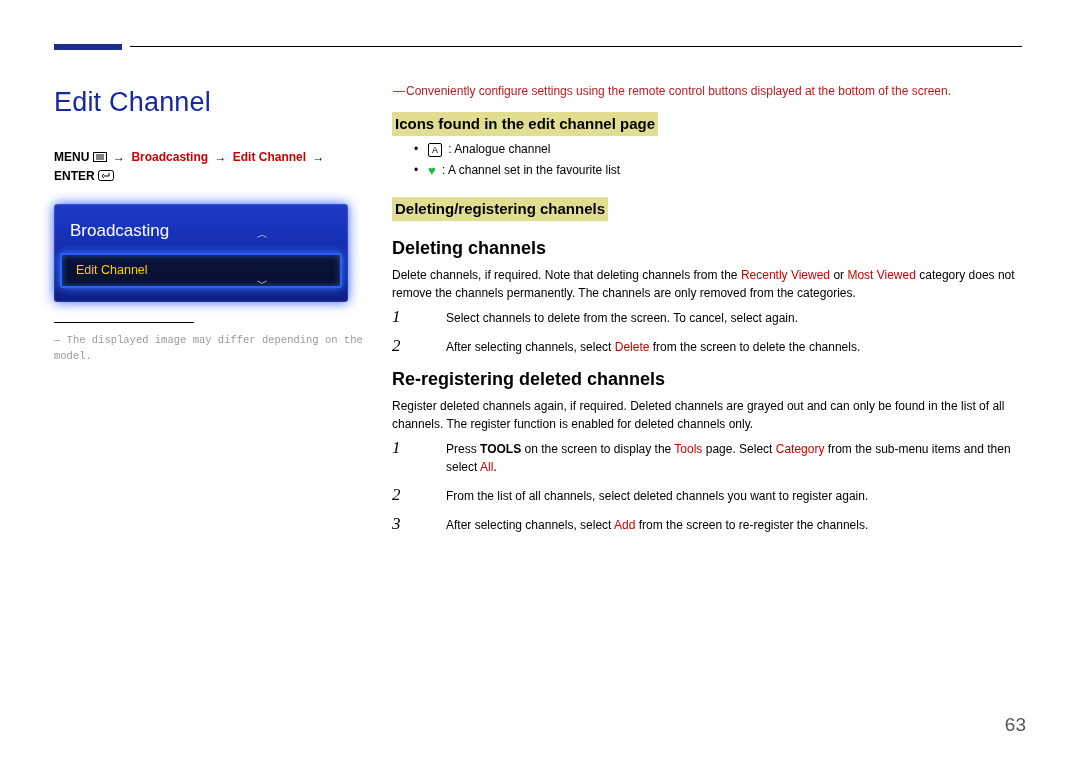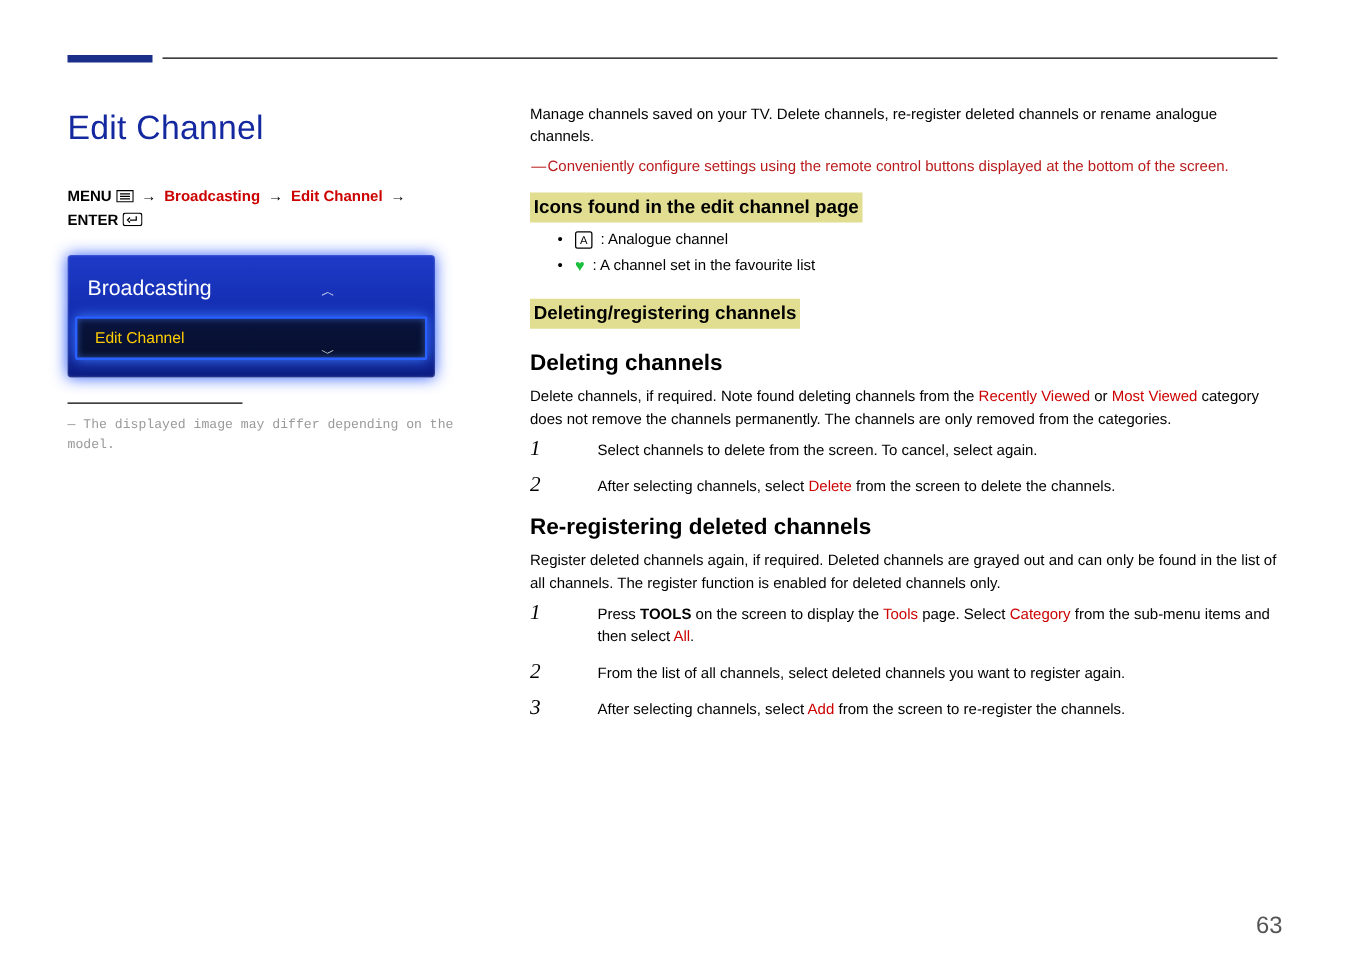--- a/index.html
+++ b/index.html
@@ -29,21 +29,21 @@
   .thin-rule {
     display: inline-block;
     width: 892px;
     height: 1px;
     background: #000;
     vertical-align: middle;
     margin-left: 8px;
   }
   .content {
     display: flex;
-    gap: 60px;
+    gap: 28px;
   }
   .leftcol {
     width: 310px;
     flex: 0 0 310px;
   }
   .rightcol {
     flex: 1;
   }
   h1.page-title {
     color: #1428A0;
@@ -191,21 +191,21 @@
     font-style: italic;
     font-size: 17px;
     width: 26px;
     flex: 0 0 26px;
     line-height: 1.1;
   }
   .step-text { flex: 1; padding-top: 1px; margin-left: 28px;}
   .page-num {
     position: absolute;
     right: 54px;
-    bottom: 8px;
+    bottom: 24px;
     font-size: 19px;
     color: #555;
   }
 </style>
 </head>
 <body>
 
 <div class="page">
 
   <div class="topline">
@@ -246,34 +246,33 @@
         <div class="menu-selected">Edit Channel</div>
         <div class="chevron down">﹀</div>
       </div>
 
       <hr class="sep">
 
       <div class="footnote">― <span>The displayed image may differ depending on the model.</span></div>
     </div>
 
     <div class="rightcol">
-      <p class="body-text">Manage channels saved on your TV. Delete channels, re-register deleted channels or rename analogue channels.</p>
       <p class="dash-note"><span class="dash">―</span><span>Conveniently configure settings using the remote control buttons displayed at the bottom of the screen.</span></p>
 
       <div class="section-title">Icons found in the edit channel page</div>
       <ul class="bullets">
         <li><span class="a-badge">A</span><span> : Analogue channel</span></li>
         <li><span class="heart">♥</span><span> : A channel set in the favourite list</span></li>
       </ul>
 
       <div class="section-title">Deleting/registering channels</div>
 
       <h3 class="subhead">Deleting channels</h3>
       <p class="body-text">
-        <span>Delete channels, if required. Note found deleting channels from the </span><span class="red">Recently Viewed</span><span> or </span><span class="red">Most Viewed</span><span> category does not remove the channels permanently. The channels are only removed from the categories.</span>
+        <span>Delete channels, if required. Note that deleting channels from the </span><span class="red">Recently Viewed</span><span> or </span><span class="red">Most Viewed</span><span> category does not remove the channels permanently. The channels are only removed from the categories.</span>
       </p>
       <ol class="steps">
         <li>
             <span class="step-num">1</span>
             <span class="step-text">Select channels to delete from the screen. To cancel, select again.</span>
           </li>
         <li>
             <span class="step-num">2</span>
             <span class="step-text"><span>After selecting channels, select </span><span class="red">Delete</span><span> from the screen to delete the channels.</span></span>
           </li>

